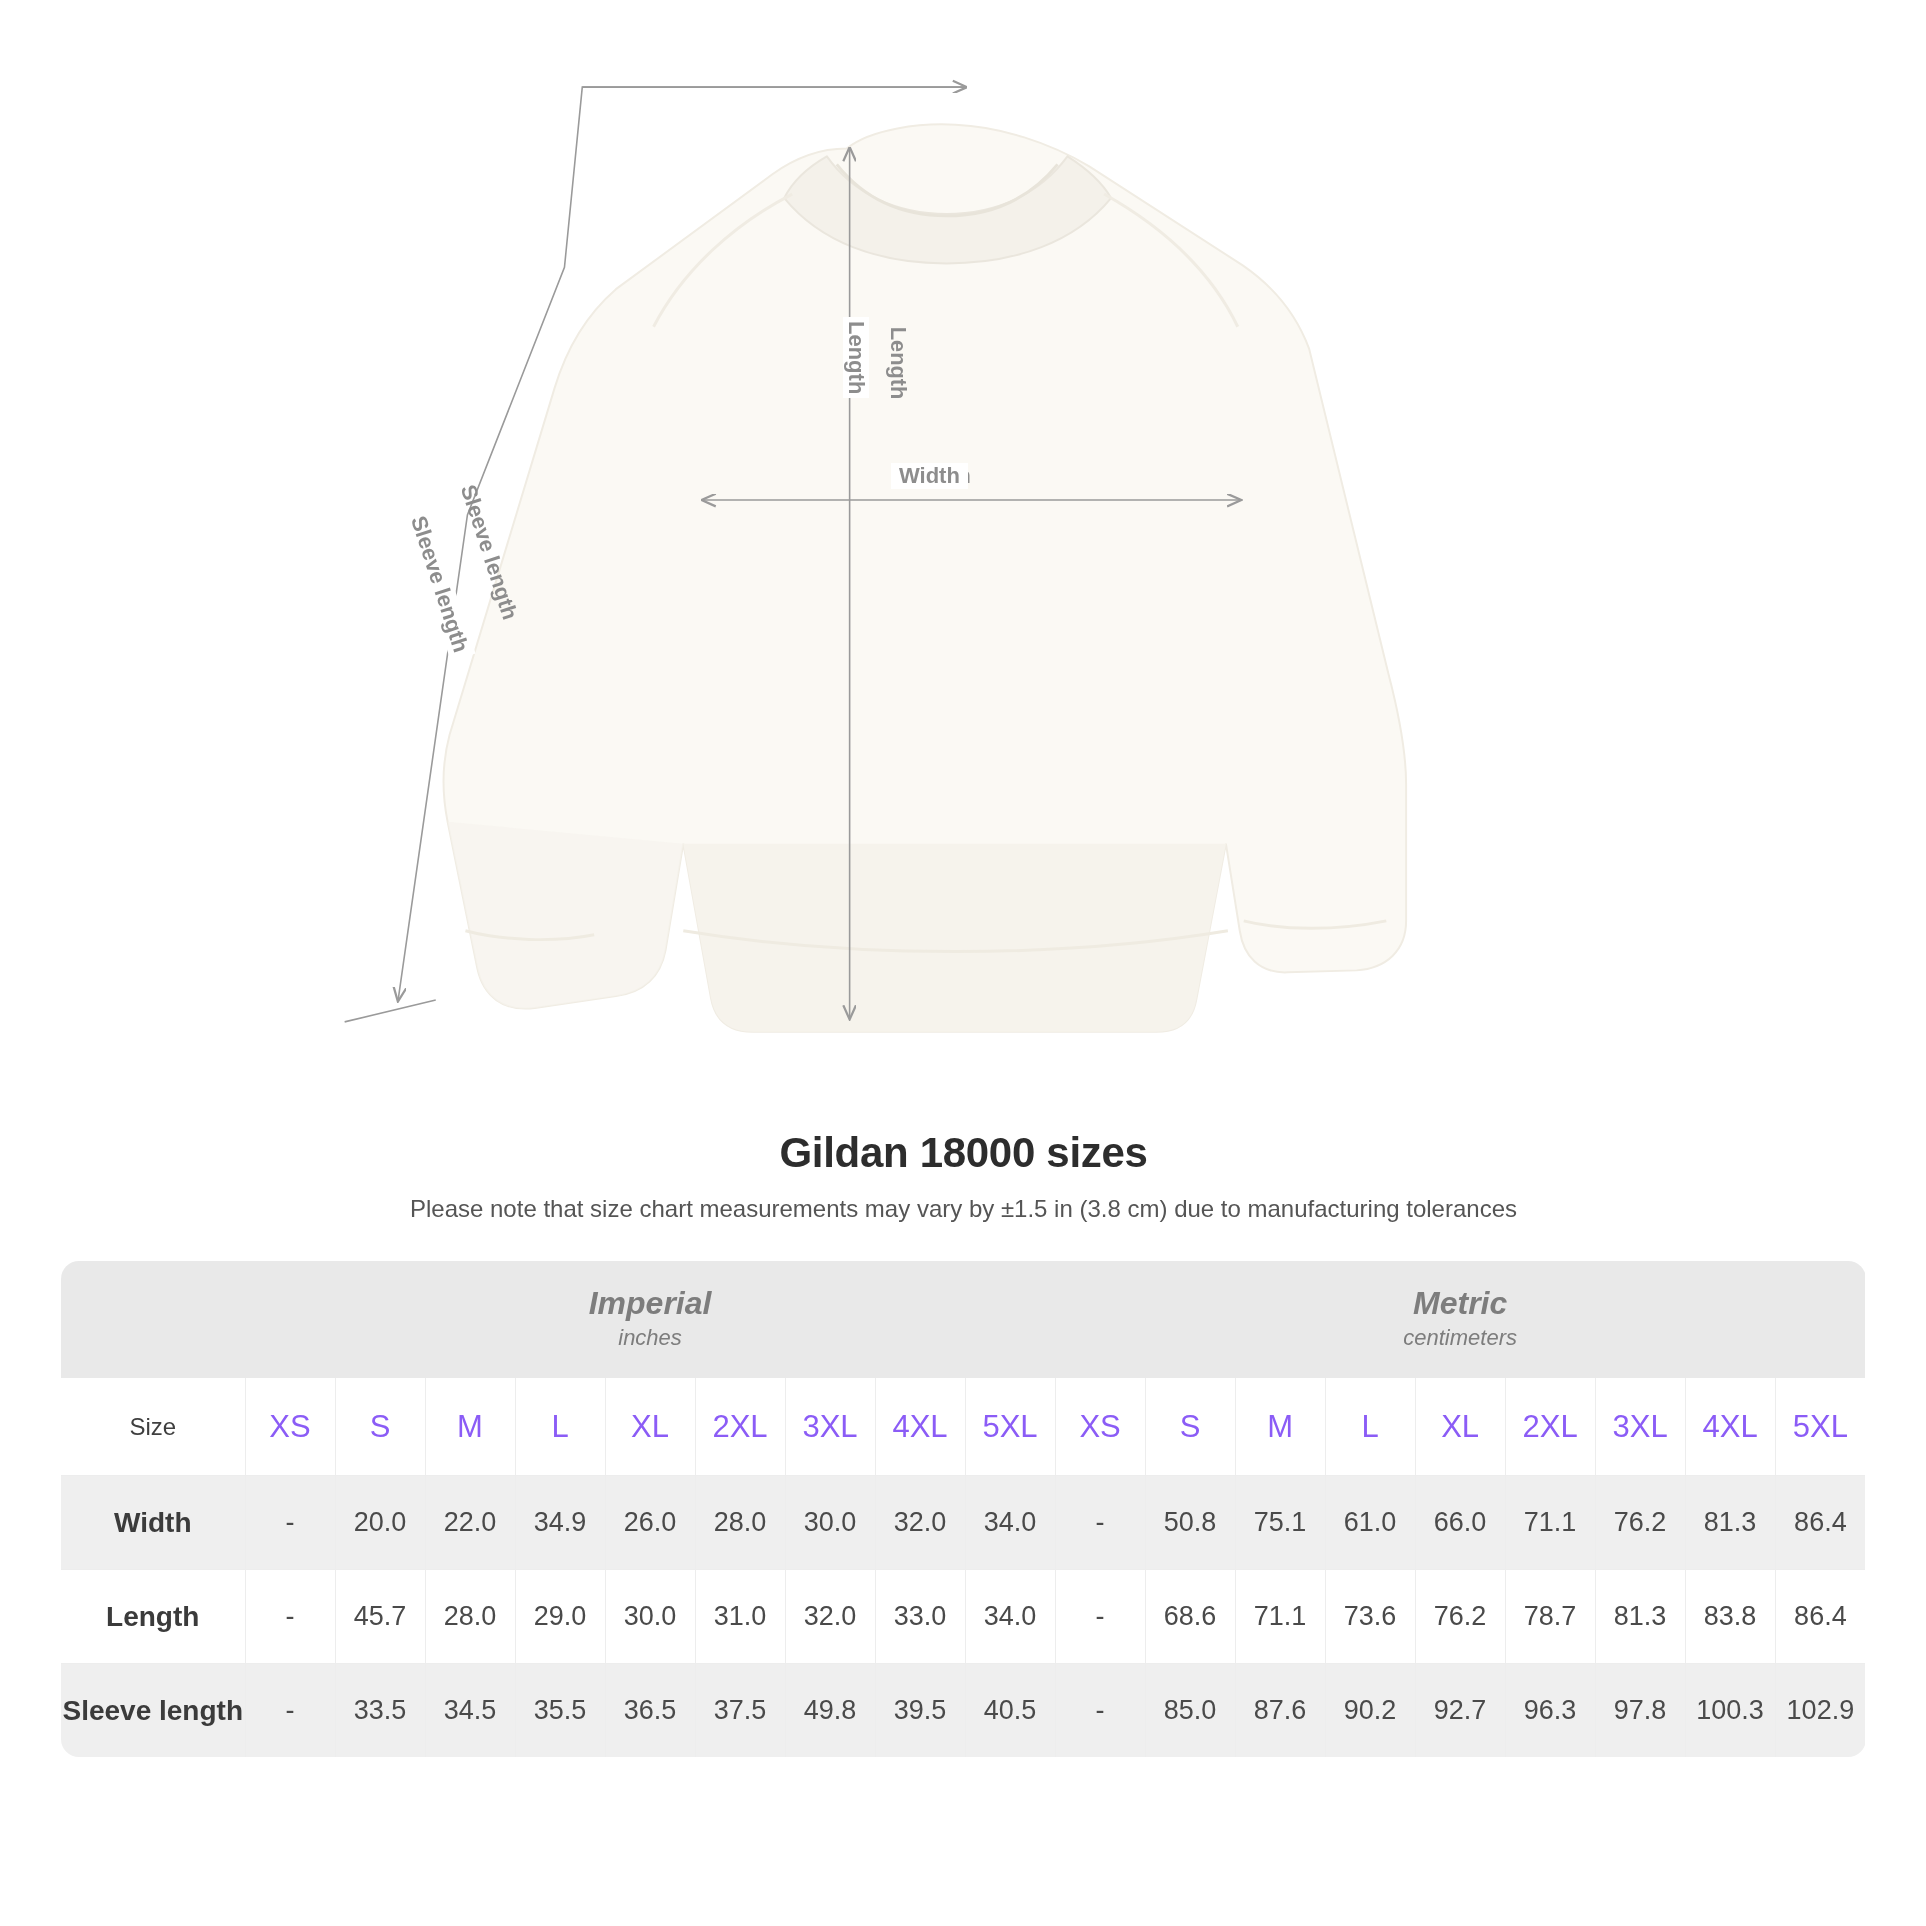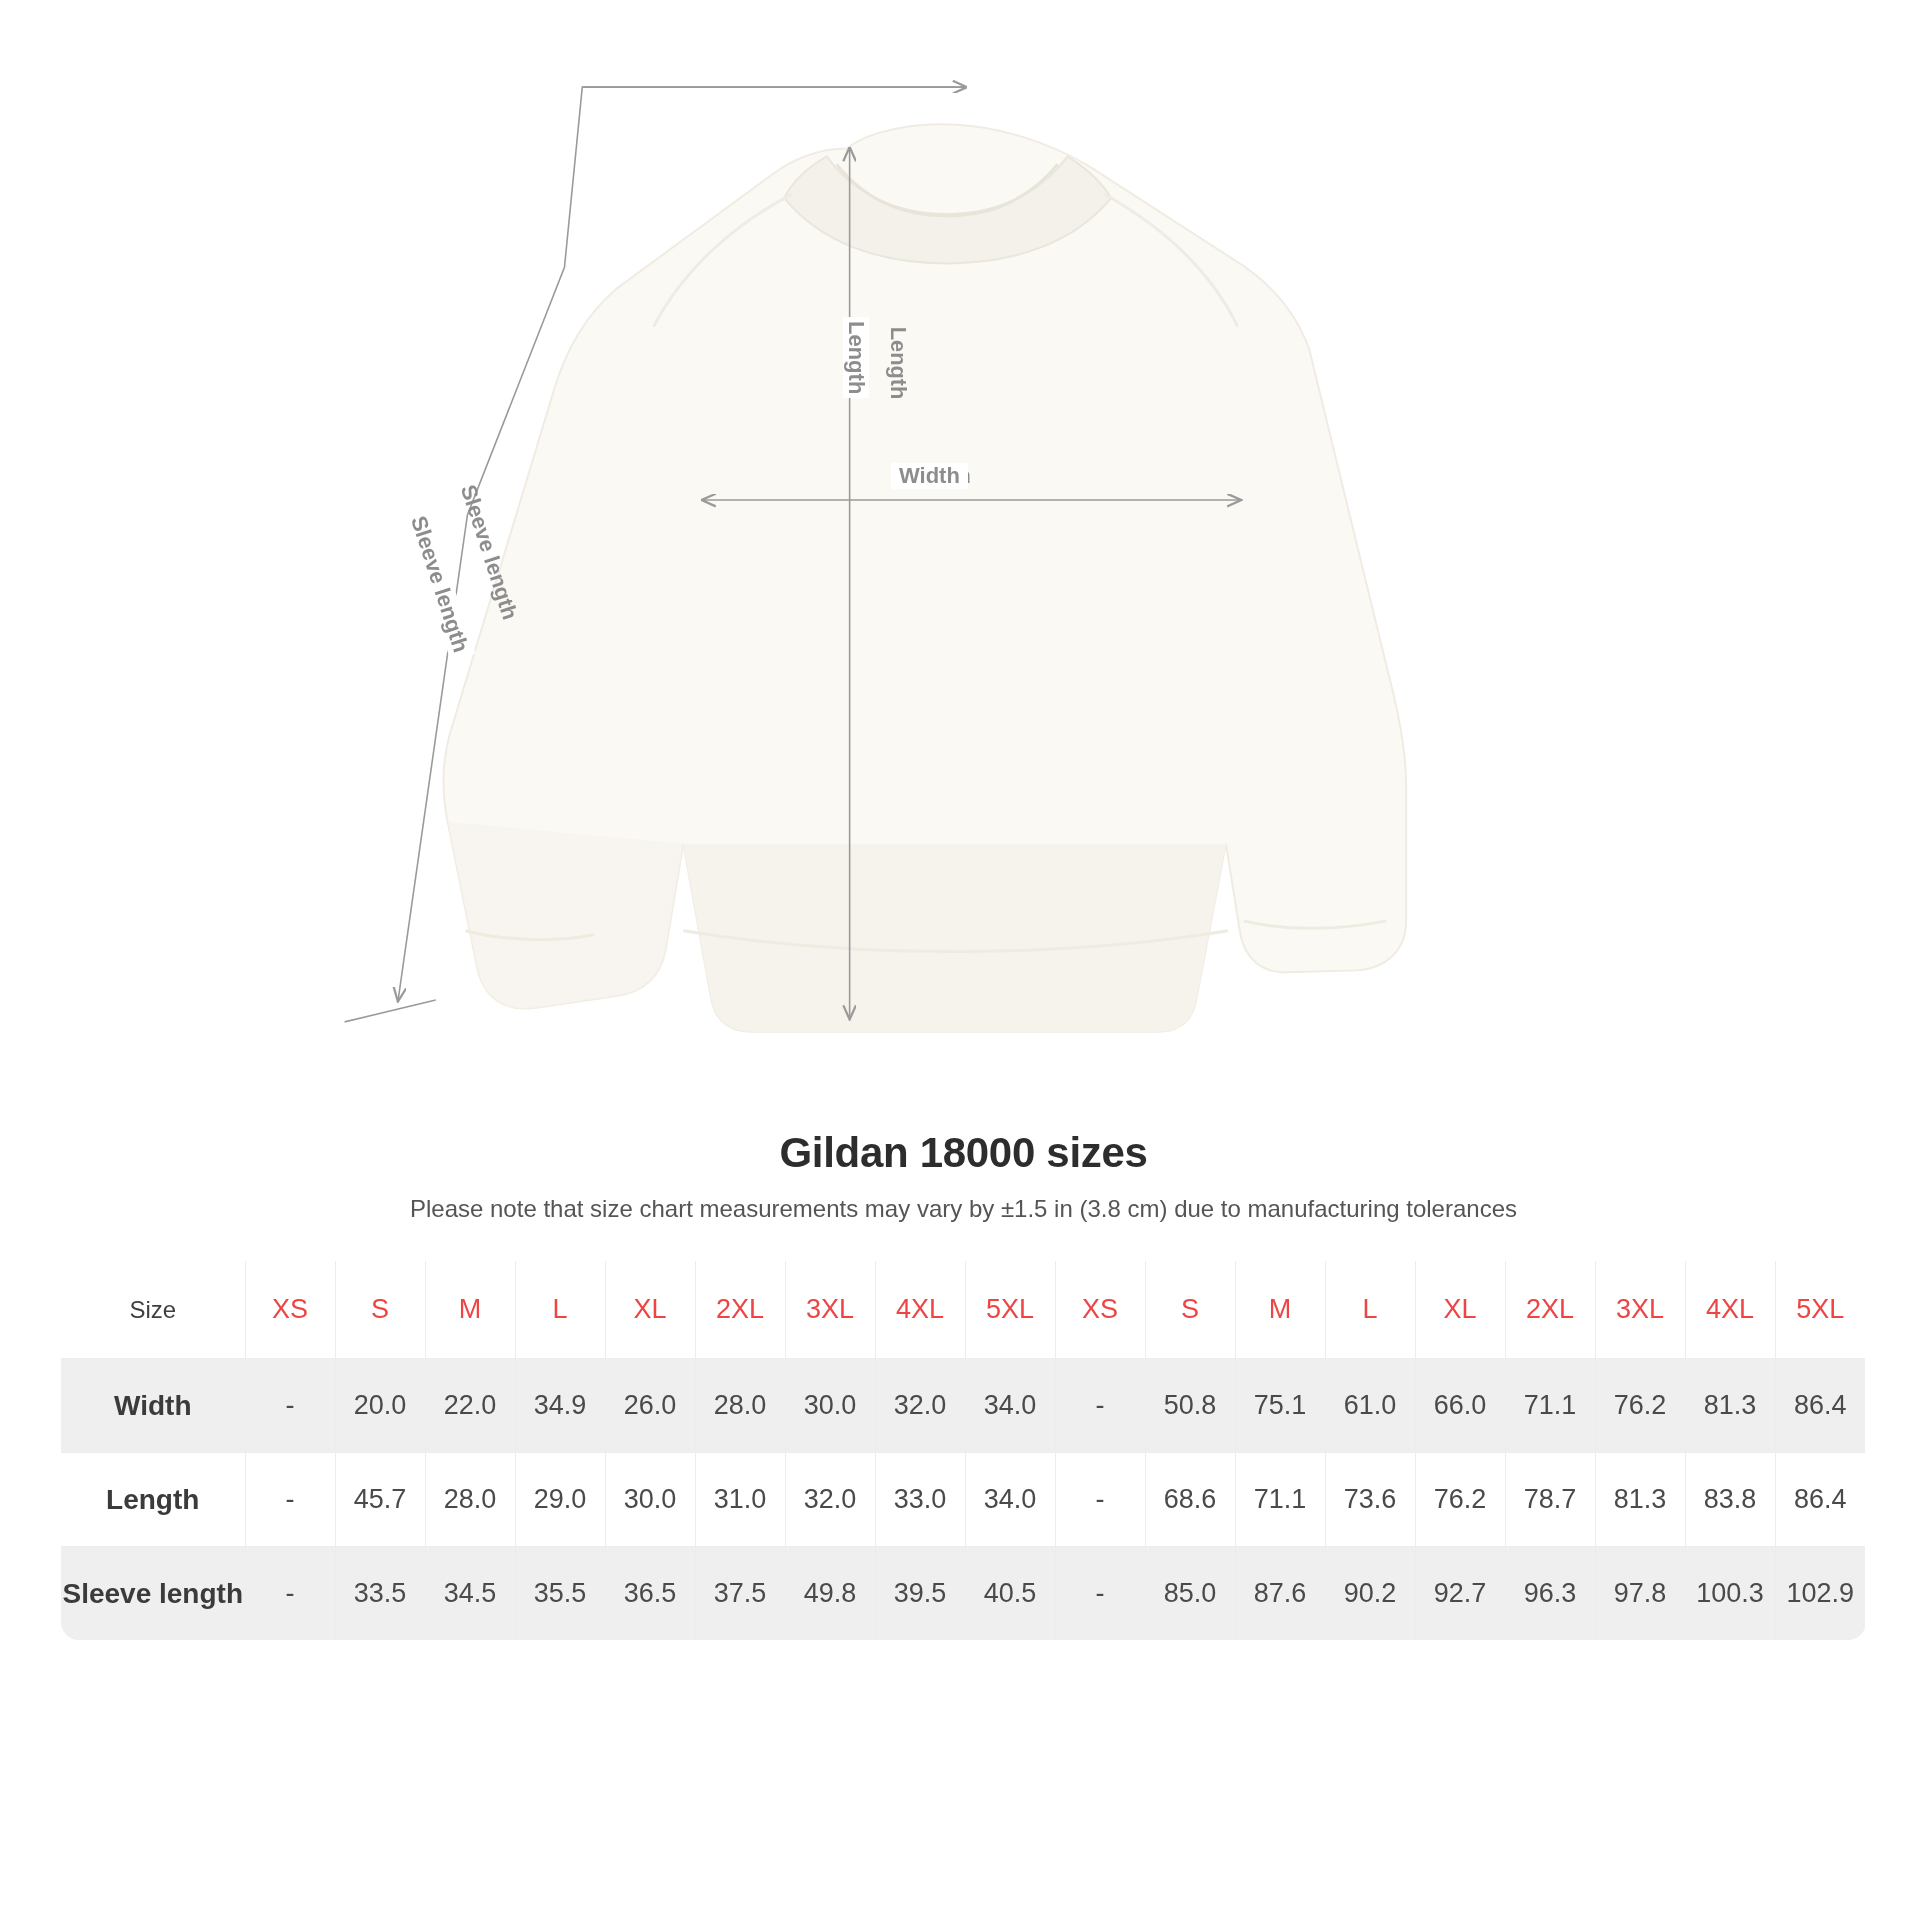--- a/index.html
+++ b/index.html
@@ -83,22 +83,22 @@
     font-size: 22px;
     font-style: italic;
     color: #7d7d7d;
     line-height: 1.5;
   }
   .unit-row td.spacer-cell { background: #e9e9e9; }
 
   
   .head-row td {
     height: 95px;
-    font-size: 27px;
-    color: #ef4444;
+    font-size: 31px;
+    color: #8b5cf6;
     font-weight: bold;
     background: #ffffff;
     border-right: 1px solid #ededed;
   }
   .head-row td.label-col {
     font-size: 24px;
     color: #3f3f3f;
   }
 
   
@@ -239,20 +239,31 @@
           <col class="num-col">
           <col class="num-col">
           <col class="num-col">
         <col class="num-col">
           <col class="num-col">
           <col class="num-col">
           <col class="num-col">
       </colgroup>
 
       <tbody>
+          <tr class="unit-row">
+        <td class="spacer-cell"></td>
+        <td colspan="9">
+          <div class="unit-name">Imperial</div>
+          <div class="unit-sub">inches</div>
+        </td>
+        <td colspan="9">
+          <div class="unit-name">Metric</div>
+          <div class="unit-sub">centimeters</div>
+        </td>
+      </tr>
 
       <tr class="head-row">
         <td class="label-col">Size</td>
         <td>XS</td>
         <td>S</td>
         <td>M</td>
         <td>L</td>
         <td>XL</td>
         <td>2XL</td>
         <td>3XL</td>

